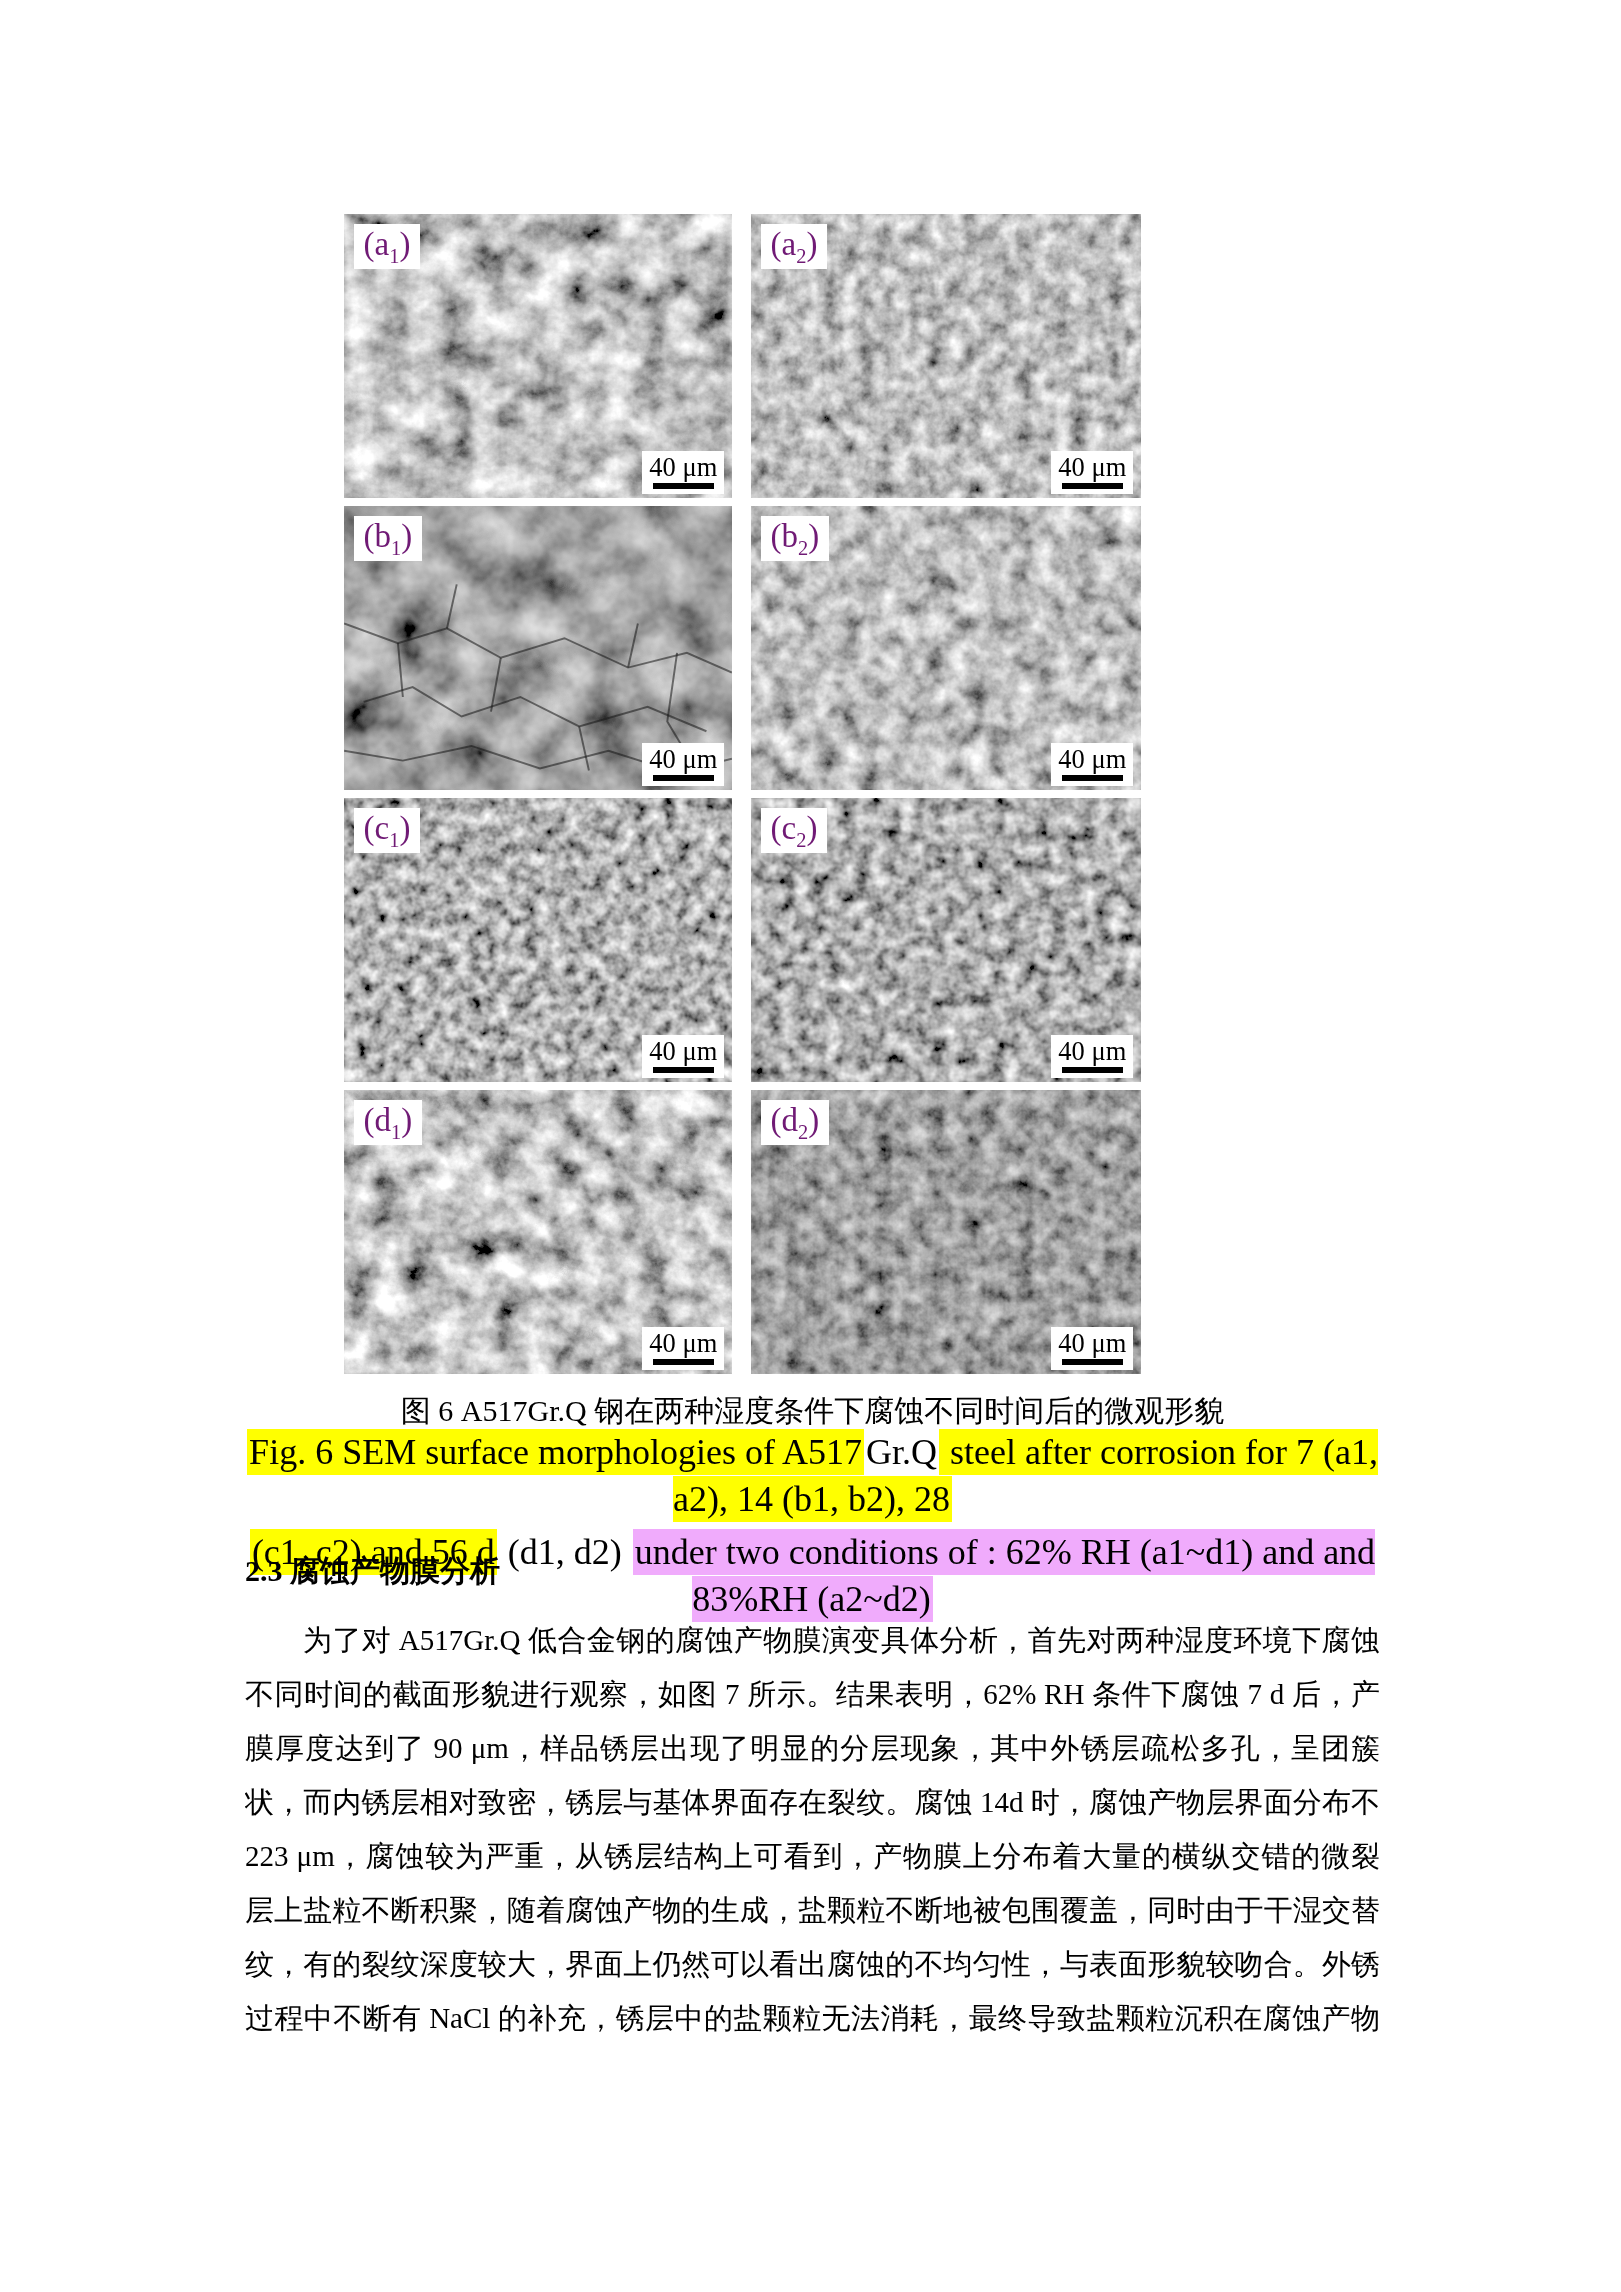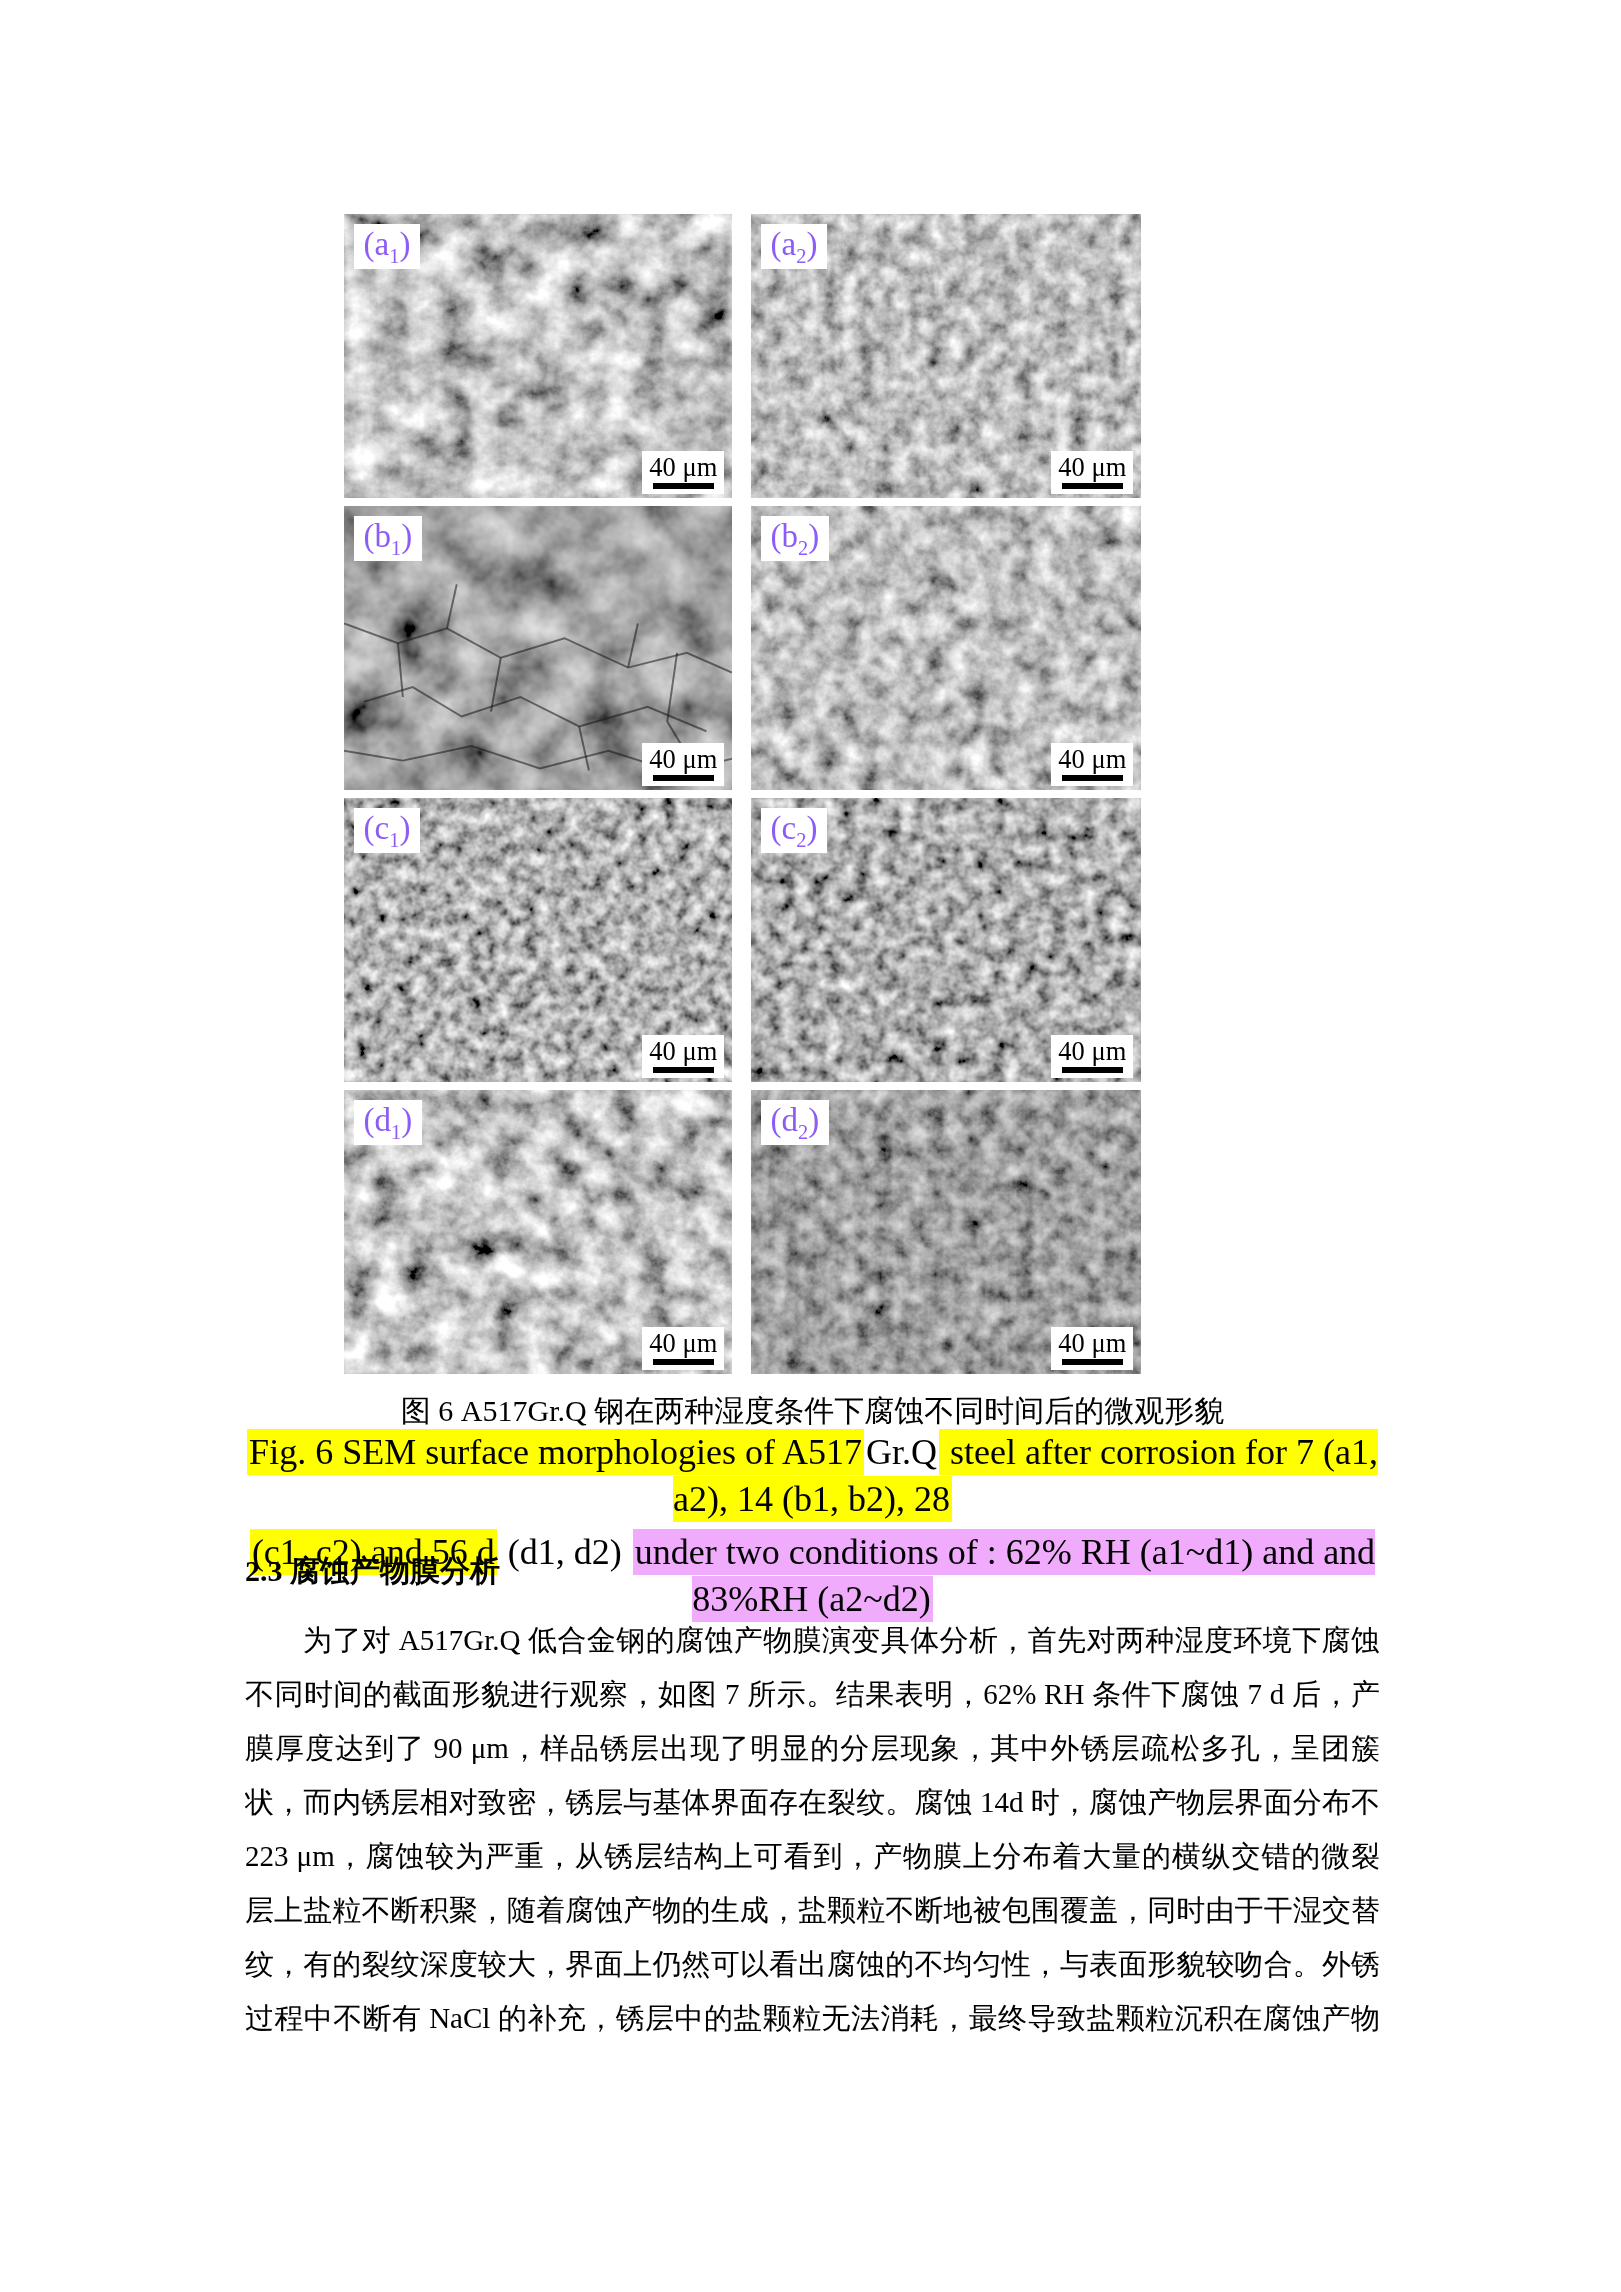--- a/index.html
+++ b/index.html
@@ -12,21 +12,21 @@
   .fig-grid{position:absolute;left:344px;top:214px;width:797px;height:1160px;}
   .panel{position:absolute;height:284px;overflow:hidden;background:#7a7a7a;}
   .col0{left:0;width:388px;}
   .col1{left:407px;width:390px;}
   .row0{top:0;}
   .row1{top:292px;}
   .row2{top:584px;}
   .row3{top:876px;}
   .panel svg.noise{position:absolute;left:0;top:0;width:100%;height:100%;display:block;}
   .panel-label{
-    position:absolute;left:9.8px;top:9.8px;background:#fff;color:#8b5cf6;
+    position:absolute;left:9.8px;top:9.8px;background:#fff;color:#701a75;
     padding:1px 9.8px 4.9px 9.8px;font-size:33px;line-height:39px;
   }
   .panel-label sub{font-size:0.62em;line-height:0;}
   .scalebar{
     position:absolute;right:7.8px;bottom:3.9px;background:#fff;
     padding:2px 6.9px 4.9px 6.9px;text-align:center;
   }
   .scalebar .sb-text{font-size:26.5px;line-height:29px;white-space:nowrap;}
   .scalebar .sb-bar{height:5.9px;background:#000;width:61px;margin:1px auto 0 auto;}
   

